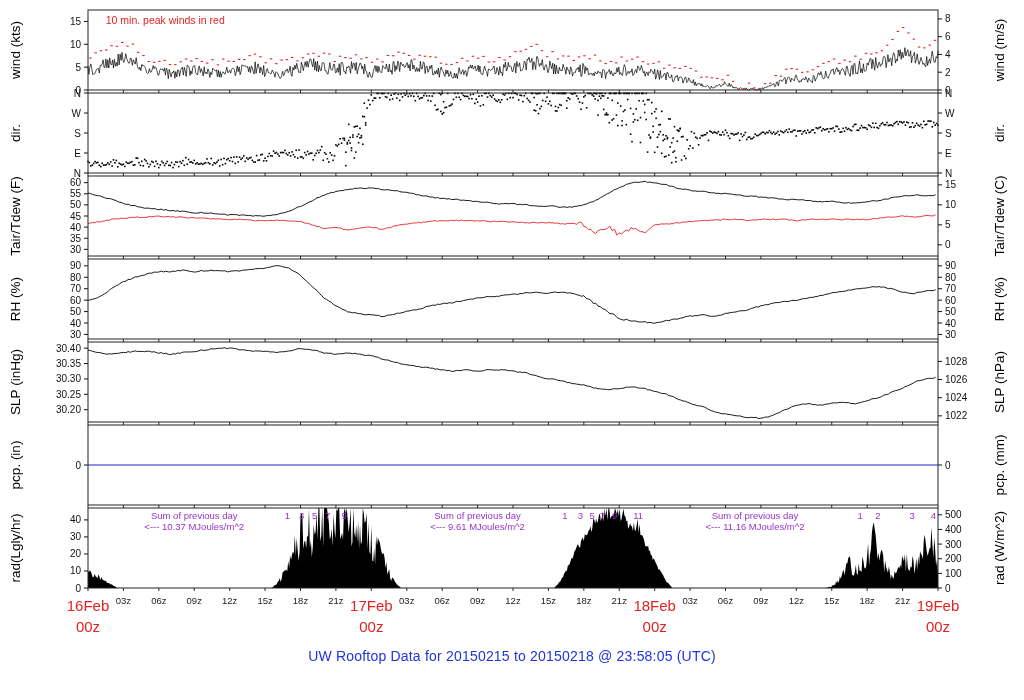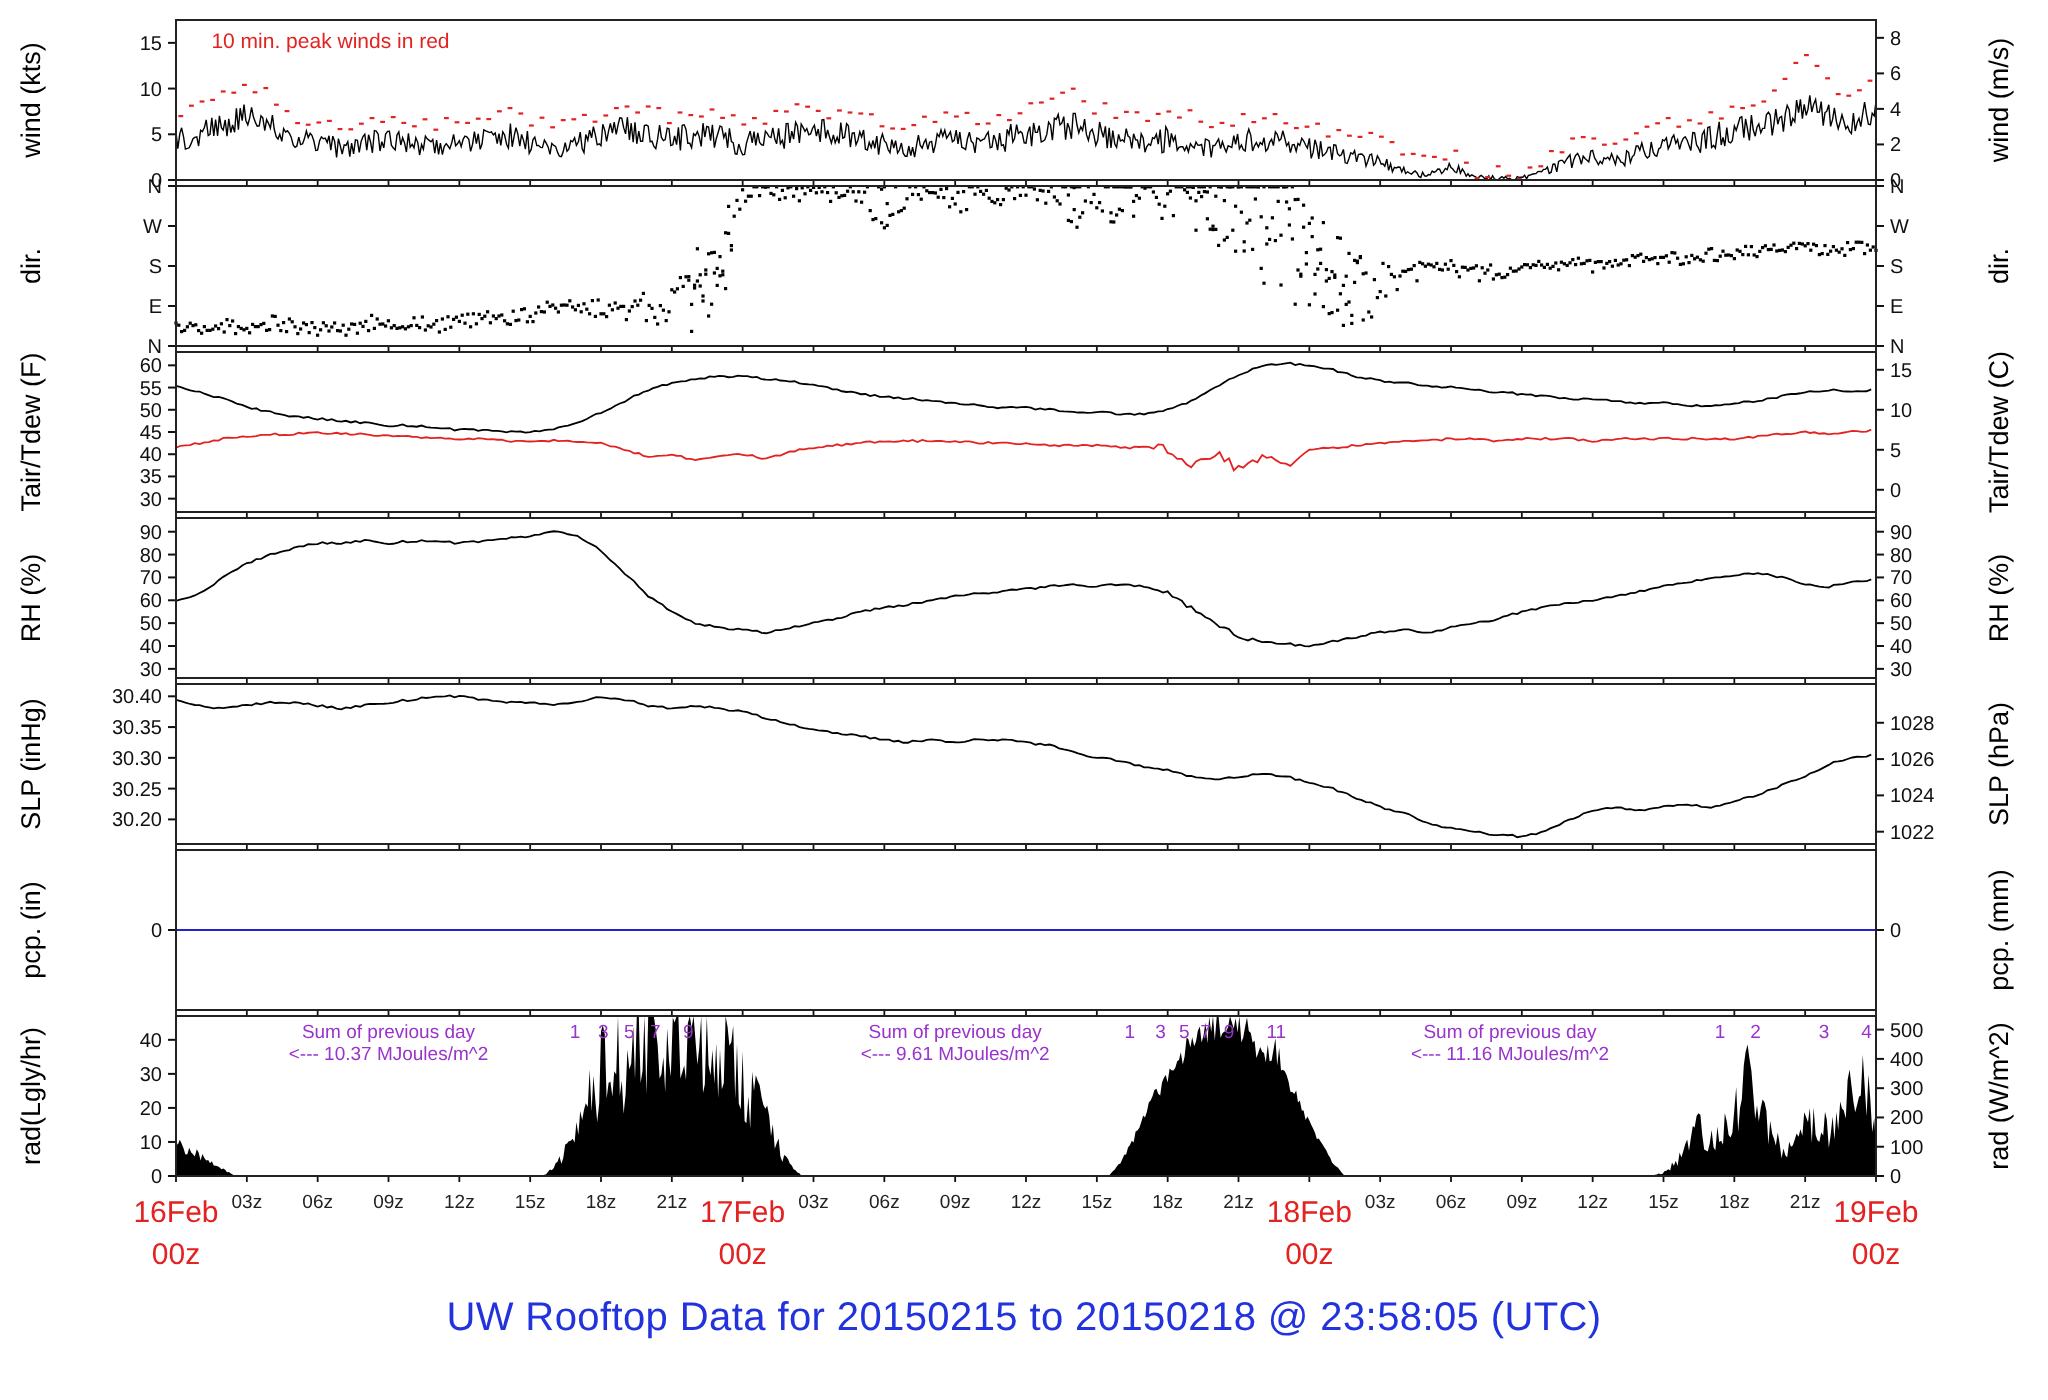--- a/index.html
+++ b/index.html
@@ -1,21 +1,21 @@
 <!DOCTYPE html>
 <html><head>
 <meta charset="utf-8">
 <style>
   html,body{margin:0;padding:0;background:#fff;}
   .stage{position:relative;width:1024px;height:700px;background:#ffffff;
          font-family:"Liberation Sans",sans-serif;overflow:hidden;}
   svg{position:absolute;left:0;top:0;}
   svg text{font-family:"Liberation Sans",sans-serif;}
   .title{position:absolute;left:0;top:648px;width:100%;text-align:center;
-         font-size:20px;color:#2233dd;letter-spacing:0.2px;}
+         font-size:14px;color:#2233dd;letter-spacing:0.2px;}
 </style>
 </head>
 <body>
 
 <div class="stage">
   <svg id="plot" width="1024" height="648">
       <g>
         <line x1="84" x2="88" y1="90" y2="90" stroke="#111111" stroke-width="1"></line>
         <text x="81" y="93.5" font-size="10" fill="#111111" text-anchor="end">0</text>
         <line x1="84" x2="88" y1="67.14285714285714" y2="67.14285714285714" stroke="#111111" stroke-width="1"></line>

